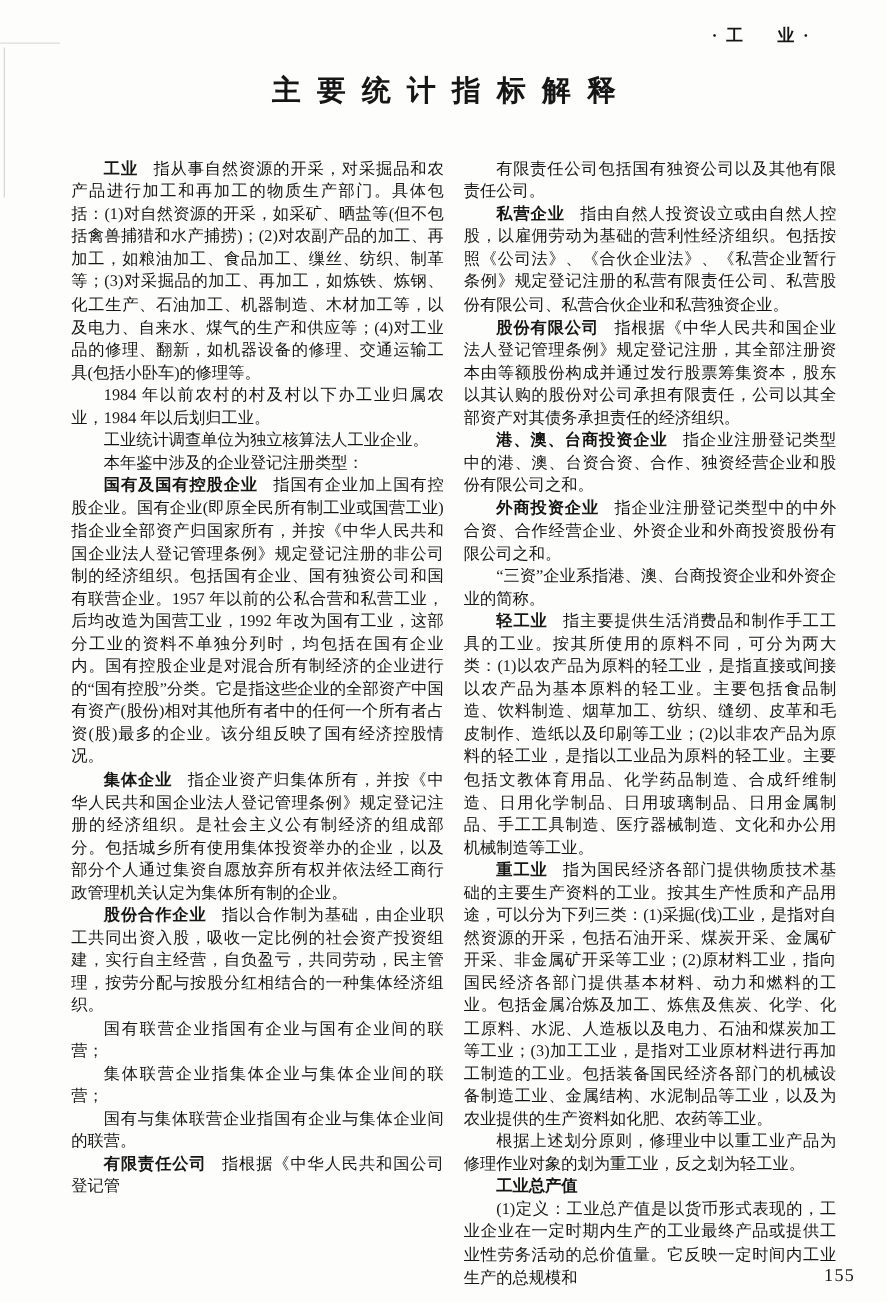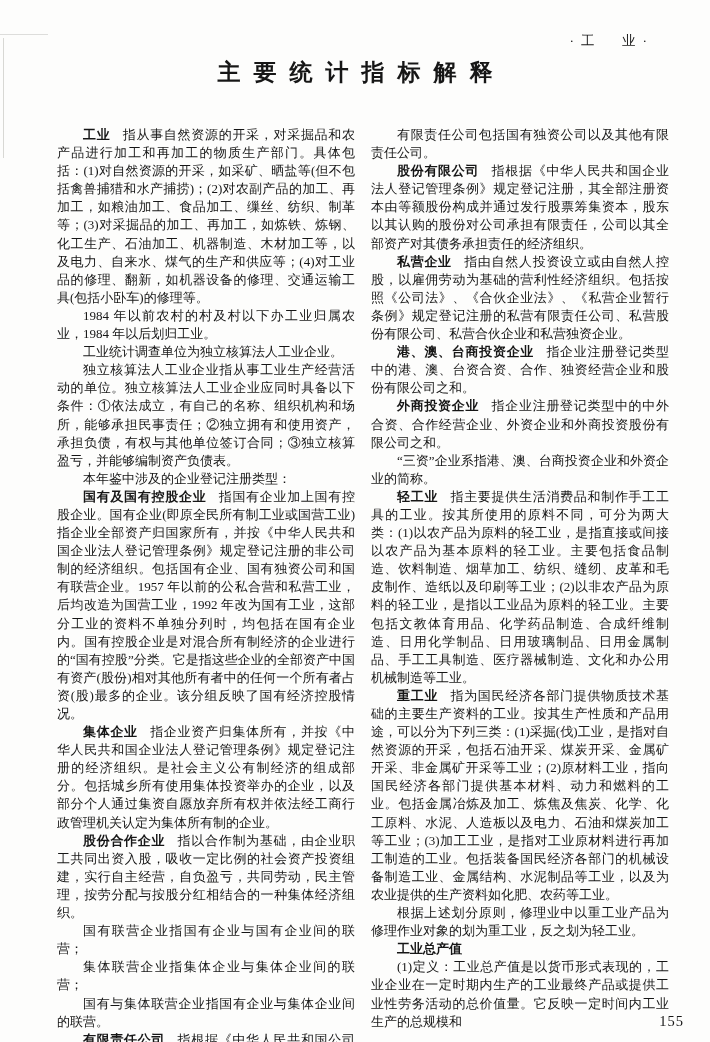--- a/index.html
+++ b/index.html
@@ -20,24 +20,24 @@
   .scan-edge-left {
     position: absolute; left: 3px; top: 38px; width: 1px; height: 120px;
     background: #d8d8d4;
   }
   .scan-edge-top {
     position: absolute; left: 0px; top: 34px; width: 48px; height: 1px;
     background: #dddddb;
   }
   .running-head {
     position: absolute;
-    top: 32px;
+    top: 20px;
     right: 56px;
     font-size: 13.5px;
-    font-weight: normal;
+    font-weight: bold;
     letter-spacing: 7px;
     font-family: "Liberation Serif", serif;
   }
   .doc-title {
     position: absolute;
     top: 57px;
     left: 0;
     width: 100%;
     text-align: center;
     font-size: 23px;
@@ -89,34 +89,33 @@
 
   <div class="running-head">·工　业·</div>
 
   <h1 class="doc-title" style="margin:0;">主要统计指标解释</h1>
 
   <div class="columns">
     <div class="col" id="col-left">
         <p><span class="lead">工业</span>指从事自然资源的开采，对采掘品和农产品进行加工和再加工的物质生产部门。具体包括：(1)对自然资源的开采，如采矿、晒盐等(但不包括禽兽捕猎和水产捕捞)；(2)对农副产品的加工、再加工，如粮油加工、食品加工、缫丝、纺织、制革等；(3)对采掘品的加工、再加工，如炼铁、炼钢、化工生产、石油加工、机器制造、木材加工等，以及电力、自来水、煤气的生产和供应等；(4)对工业品的修理、翻新，如机器设备的修理、交通运输工具(包括小卧车)的修理等。</p>
         <p>1984 年以前农村的村及村以下办工业归属农业，1984 年以后划归工业。</p>
         <p>工业统计调查单位为独立核算法人工业企业。</p>
-        <p>独立核算法人工业企业指从事工业生产经营活动的单位。独立核算法人工业企业应同时具备以下条件：①依法成立，有自己的名称、组织机构和场所，能够承担民事责任；②独立拥有和使用资产，承担负债，有权与其他单位签订合同；③独立核算盈亏，并能够编制资产负债表。</p>
         <p>本年鉴中涉及的企业登记注册类型：</p>
         <p><span class="lead">国有及国有控股企业</span>指国有企业加上国有控股企业。国有企业(即原全民所有制工业或国营工业)指企业全部资产归国家所有，并按《中华人民共和国企业法人登记管理条例》规定登记注册的非公司制的经济组织。包括国有企业、国有独资公司和国有联营企业。1957 年以前的公私合营和私营工业，后均改造为国营工业，1992 年改为国有工业，这部分工业的资料不单独分列时，均包括在国有企业内。国有控股企业是对混合所有制经济的企业进行的“国有控股”分类。它是指这些企业的全部资产中国有资产(股份)相对其他所有者中的任何一个所有者占资(股)最多的企业。该分组反映了国有经济控股情况。</p>
         <p><span class="lead">集体企业</span>指企业资产归集体所有，并按《中华人民共和国企业法人登记管理条例》规定登记注册的经济组织。是社会主义公有制经济的组成部分。包括城乡所有使用集体投资举办的企业，以及部分个人通过集资自愿放弃所有权并依法经工商行政管理机关认定为集体所有制的企业。</p>
         <p><span class="lead">股份合作企业</span>指以合作制为基础，由企业职工共同出资入股，吸收一定比例的社会资产投资组建，实行自主经营，自负盈亏，共同劳动，民主管理，按劳分配与按股分红相结合的一种集体经济组织。</p>
         <p>国有联营企业指国有企业与国有企业间的联营；</p>
         <p>集体联营企业指集体企业与集体企业间的联营；</p>
         <p>国有与集体联营企业指国有企业与集体企业间的联营。</p>
         <p><span class="lead">有限责任公司</span>指根据《中华人民共和国公司登记管</p>
       </div>
     <div class="col" id="col-right">
         <p>有限责任公司包括国有独资公司以及其他有限责任公司。</p>
+        <p><span class="lead">私营企业</span>指由自然人投资设立或由自然人控股，以雇佣劳动为基础的营利性经济组织。包括按照《公司法》、《合伙企业法》、《私营企业暂行条例》规定登记注册的私营有限责任公司、私营股份有限公司、私营合伙企业和私营独资企业。</p>
         <p><span class="lead">股份有限公司</span>指根据《中华人民共和国企业法人登记管理条例》规定登记注册，其全部注册资本由等额股份构成并通过发行股票筹集资本，股东以其认购的股份对公司承担有限责任，公司以其全部资产对其债务承担责任的经济组织。</p>
-        <p><span class="lead">私营企业</span>指由自然人投资设立或由自然人控股，以雇佣劳动为基础的营利性经济组织。包括按照《公司法》、《合伙企业法》、《私营企业暂行条例》规定登记注册的私营有限责任公司、私营股份有限公司、私营合伙企业和私营独资企业。</p>
         <p><span class="lead">港、澳、台商投资企业</span>指企业注册登记类型中的港、澳、台资合资、合作、独资经营企业和股份有限公司之和。</p>
         <p><span class="lead">外商投资企业</span>指企业注册登记类型中的中外合资、合作经营企业、外资企业和外商投资股份有限公司之和。</p>
         <p>“三资”企业系指港、澳、台商投资企业和外资企业的简称。</p>
         <p><span class="lead">轻工业</span>指主要提供生活消费品和制作手工工具的工业。按其所使用的原料不同，可分为两大类：(1)以农产品为原料的轻工业，是指直接或间接以农产品为基本原料的轻工业。主要包括食品制造、饮料制造、烟草加工、纺织、缝纫、皮革和毛皮制作、造纸以及印刷等工业；(2)以非农产品为原料的轻工业，是指以工业品为原料的轻工业。主要包括文教体育用品、化学药品制造、合成纤维制造、日用化学制品、日用玻璃制品、日用金属制品、手工工具制造、医疗器械制造、文化和办公用机械制造等工业。</p>
         <p><span class="lead">重工业</span>指为国民经济各部门提供物质技术基础的主要生产资料的工业。按其生产性质和产品用途，可以分为下列三类：(1)采掘(伐)工业，是指对自然资源的开采，包括石油开采、煤炭开采、金属矿开采、非金属矿开采等工业；(2)原材料工业，指向国民经济各部门提供基本材料、动力和燃料的工业。包括金属冶炼及加工、炼焦及焦炭、化学、化工原料、水泥、人造板以及电力、石油和煤炭加工等工业；(3)加工工业，是指对工业原材料进行再加工制造的工业。包括装备国民经济各部门的机械设备制造工业、金属结构、水泥制品等工业，以及为农业提供的生产资料如化肥、农药等工业。</p>
         <p>根据上述划分原则，修理业中以重工业产品为修理作业对象的划为重工业，反之划为轻工业。</p>
         <p><span class="lead">工业总产值</span></p>
         <p>(1)定义：工业总产值是以货币形式表现的，工业企业在一定时期内生产的工业最终产品或提供工业性劳务活动的总价值量。它反映一定时间内工业生产的总规模和</p>
       </div>
   </div>

